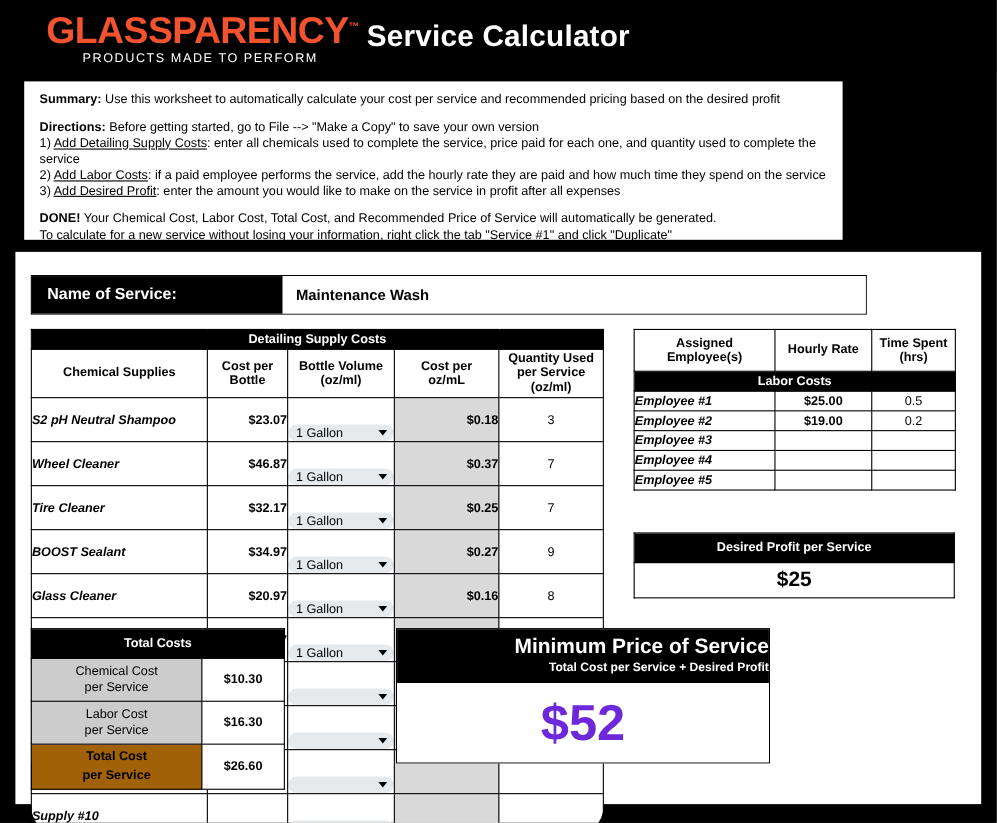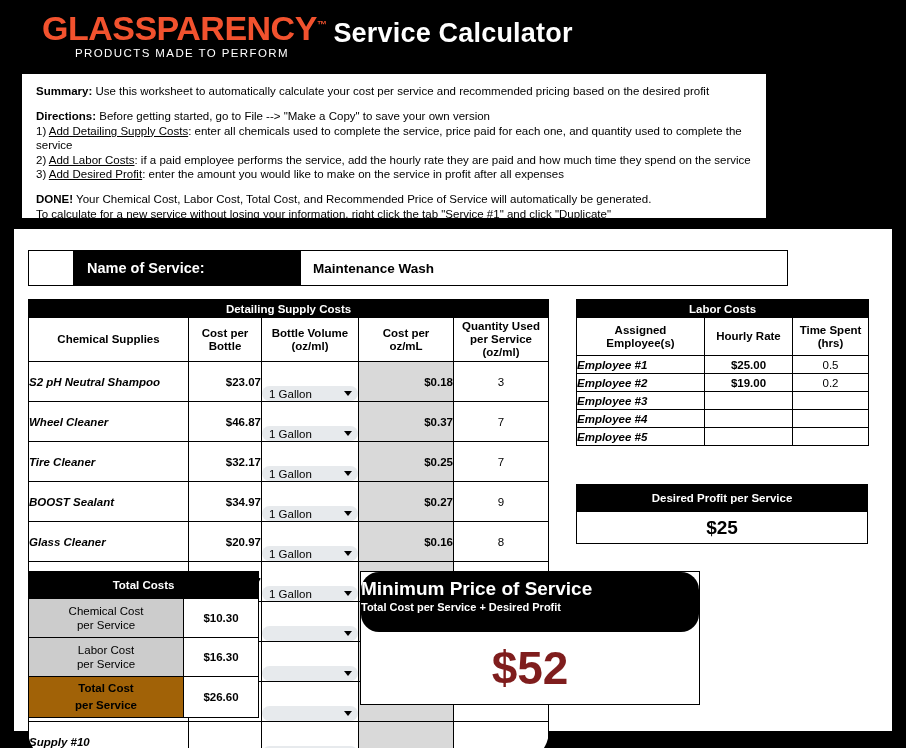--- a/index.html
+++ b/index.html
@@ -101,21 +101,20 @@
   .name-label {
     width: 228px;
     background: #000000;
     color: #FFFFFF;
     font-size: 14.5px;
     font-weight: bold;
     display: flex;
     align-items: center;
     padding-left: 14px;
     box-sizing: border-box;
-    margin-left: 44px;
   }
   .name-value {
     flex: 1;
     background: #FFFFFF;
     color: #000000;
     font-size: 13.5px;
     font-weight: bold;
     display: flex;
     align-items: center;
     padding-left: 12px;
@@ -259,34 +258,33 @@
     position: absolute;
     left: 360px; top: 571px;
     width: 340px;
     border: 1px solid #000;
     box-sizing: border-box;
     background: #fff;
   }
   #minprice .mp-banner {
     background: #000000;
     color: #FFFFFF;
-    text-align: left;
-    padding: 6px 0 18px 0;
-    border-radius: 18px;
+    text-align: right;
+    padding: 6px 0 7px 0;
   }
   .mp-title { font-size: 19px; font-weight: bold; line-height: 22px; }
   .mp-sub { font-size: 11px; font-weight: bold; line-height: 14px; }
   #minprice .mp-val {
     height: 72px;
     display: flex;
     align-items: center;
     justify-content: center;
     font-size: 46px;
     font-weight: bold;
-    color: #7f1d1d;
+    color: #6d28d9;
     background: #FFFFFF;
   }
 </style>
 </head>
 <body>
 
 <div class="header">
   <div class="logo-block">
     <div class="logo-word"><span>GLASSPARENCY</span><span class="logo-tm">™</span></div>
     <div class="logo-tag">PRODUCTS MADE TO PERFORM</div>
@@ -485,34 +483,34 @@
 </table>
 
 <table class="gp" id="labor-table">
   <colgroup>
       <col style="width:128px">
       <col style="width:88px">
       <col style="width:76px">
     </colgroup>
   <tbody>
       <tr>
-    <td class="banner" colspan="3">Labor Costs</td>
-  </tr>
-  <tr>
     <td class="colhead" style="height:38px">
       <span>Assigned</span><br>
       <span>Employee(s)</span>
     </td>
     <td class="colhead">
       <span>Hourly Rate</span>
     </td>
     <td class="colhead">
       <span>Time Spent</span><br>
       <span>(hrs)</span>
     </td>
+  </tr>
+  <tr>
+    <td class="banner" colspan="3">Labor Costs</td>
   </tr>
   </tbody>
     <tbody id="labor-body">
       <tr>
         <td class="cell-name">Employee #1</td>
         <td class="cell-center">$25.00</td>
         <td class="cell-plain-center">0.5</td>
       </tr>
       <tr>
         <td class="cell-name">Employee #2</td>

